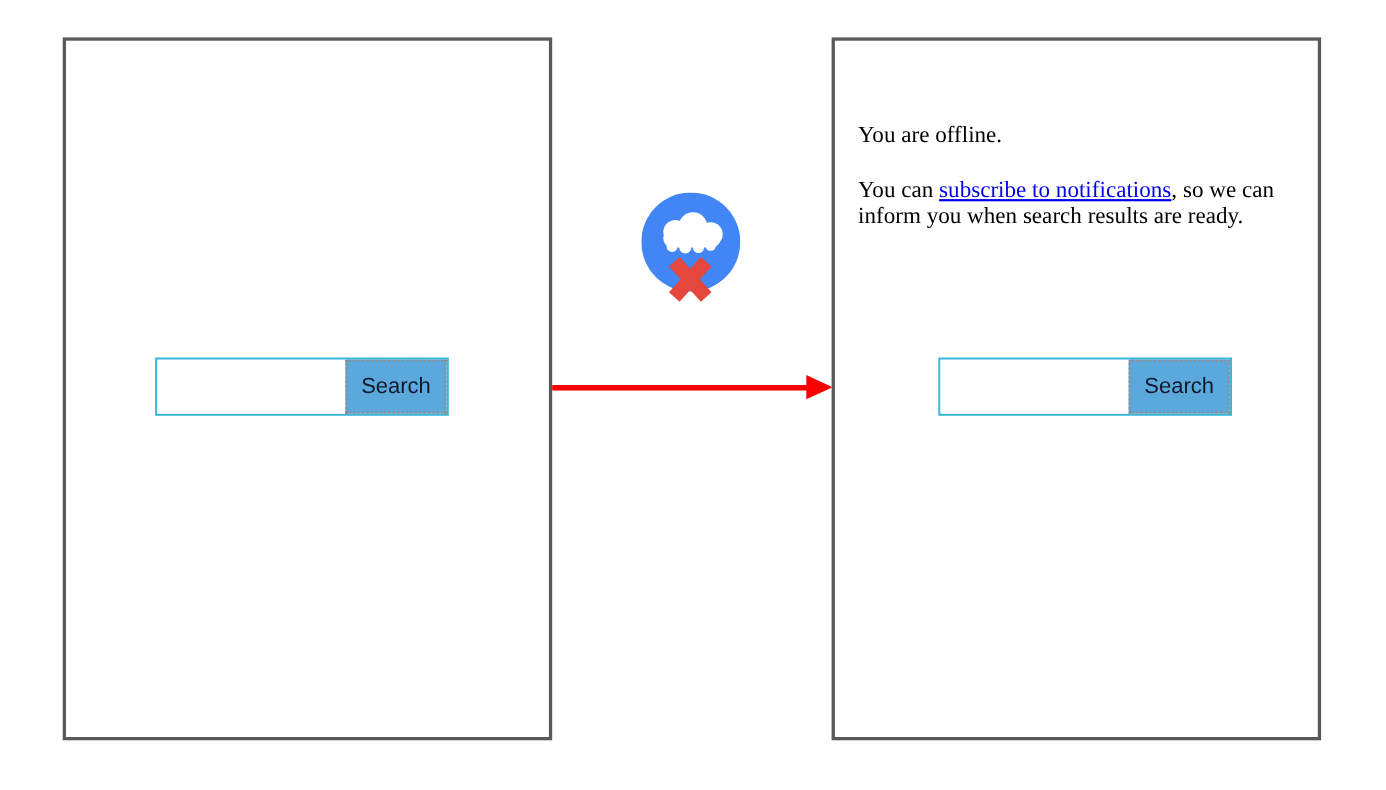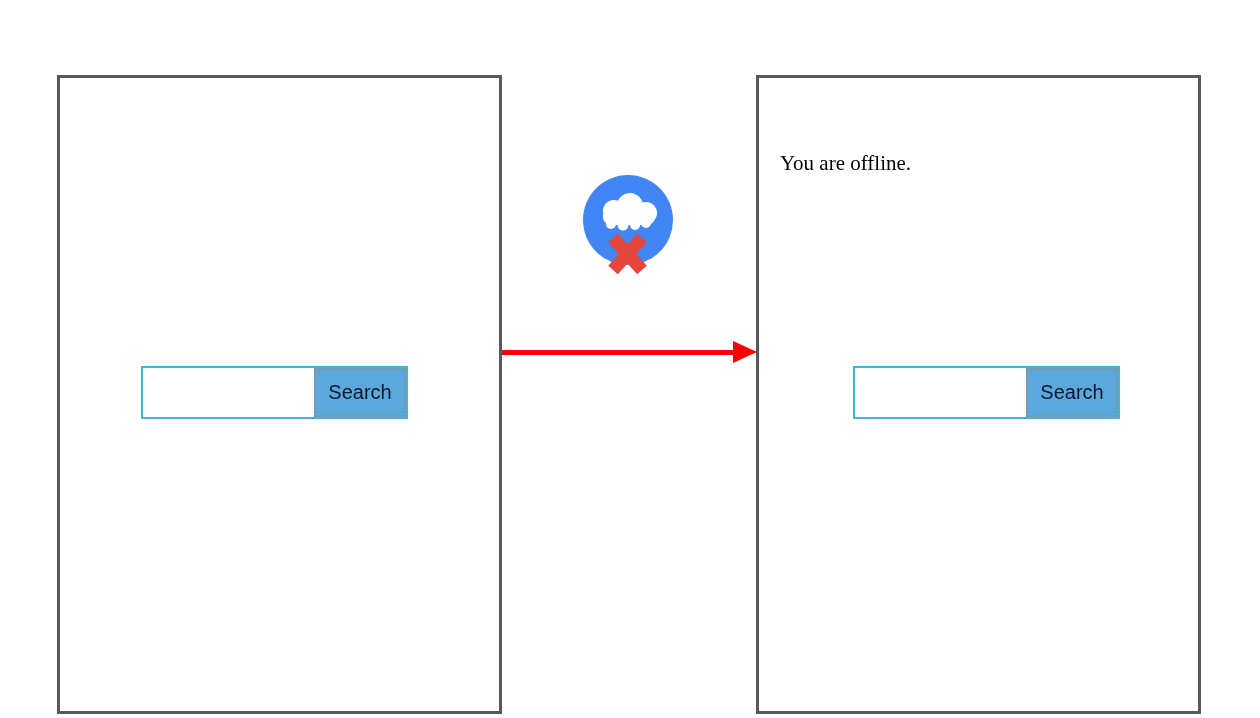--- a/index.html
+++ b/index.html
@@ -12,21 +12,20 @@
     font-family: "Liberation Sans", sans-serif;
   }
   .panel {
     position: absolute;
     top: 34px;
     width: 445px;
     height: 639px;
     box-sizing: border-box;
     border: 3px solid #58595b;
     background: #ffffff;
-    margin-top: 41px;
   }
   .panel-left  { left: 57px; }
   .panel-right { left: 756px; }
 
   .search-widget {
     position: absolute;
     left: 81px;
     top: 288px;
     width: 267px;
     height: 53px;
@@ -135,20 +134,21 @@
       </g>
     </svg>
   </div>
 
   <div class="flow-arrow-shaft"></div>
   <div class="flow-arrow-head"></div>
 
   <div class="panel panel-right">
     <div class="offline-text">
       <p>You are offline.</p>
+      <p><span>You can </span><a href="#" class="notify-link">subscribe to notifications</a><span>, so we can</span><br><span>inform you when search results are ready.</span></p>
     </div>
     <div class="search-widget">
       <input class="search-input" type="text" value="" style="">
       <button class="search-button">Search</button>
     </div>
   </div>
 
 </div>
 
 </body></html>

